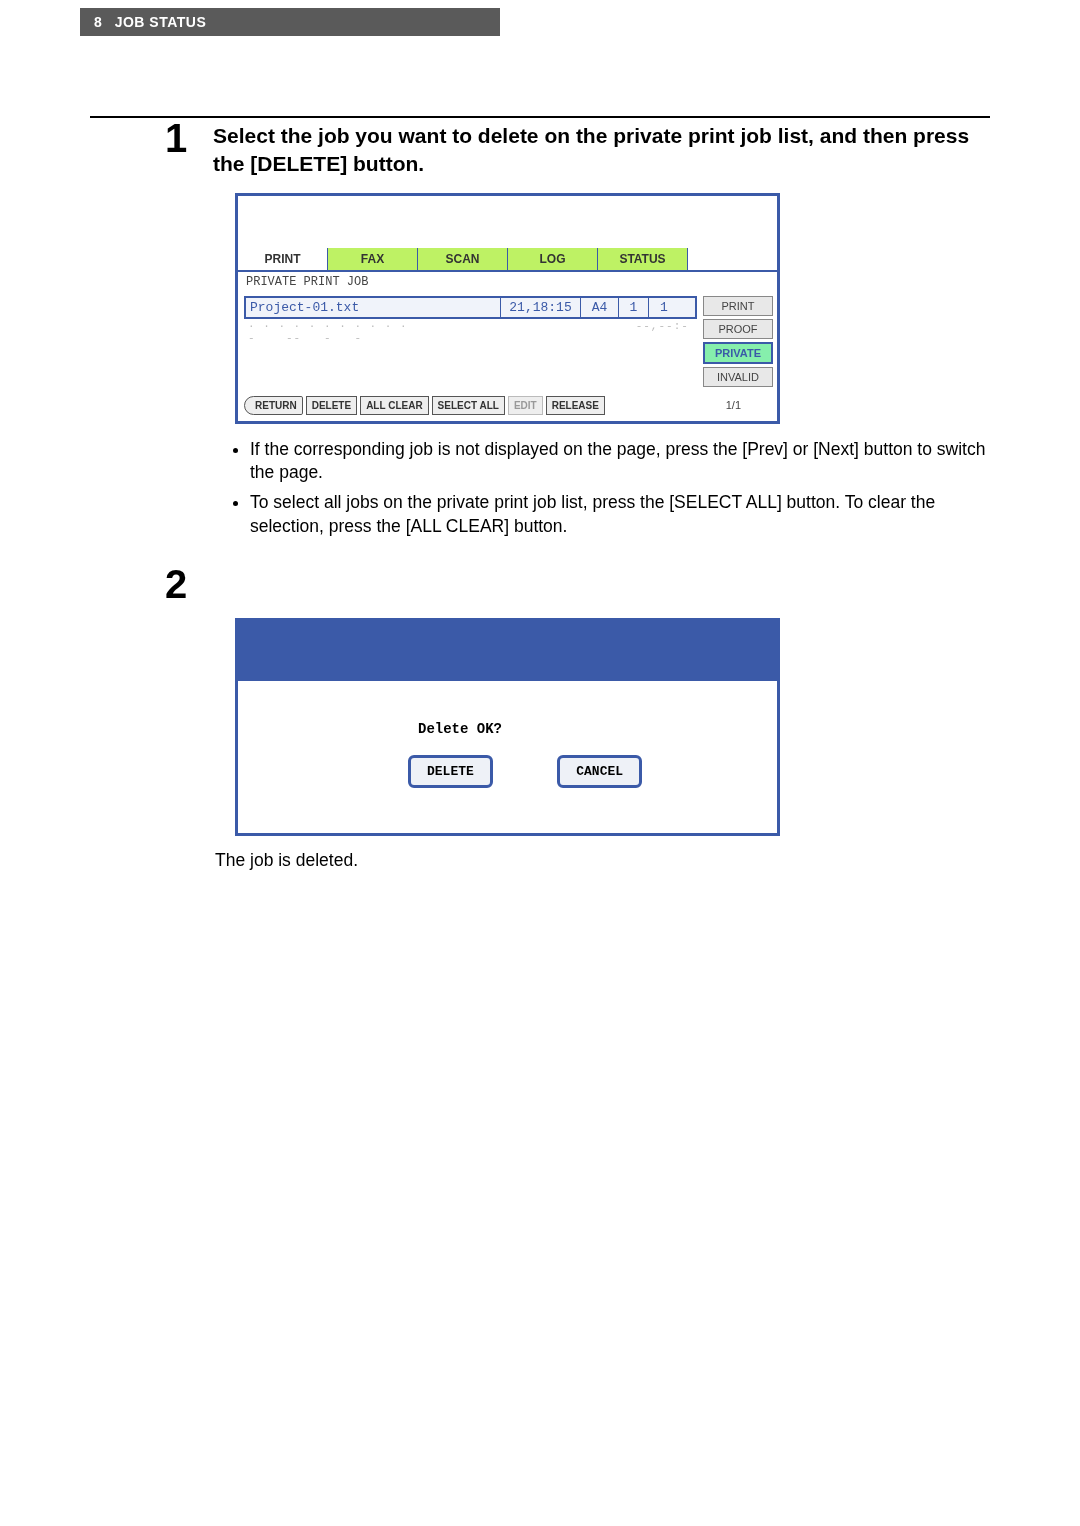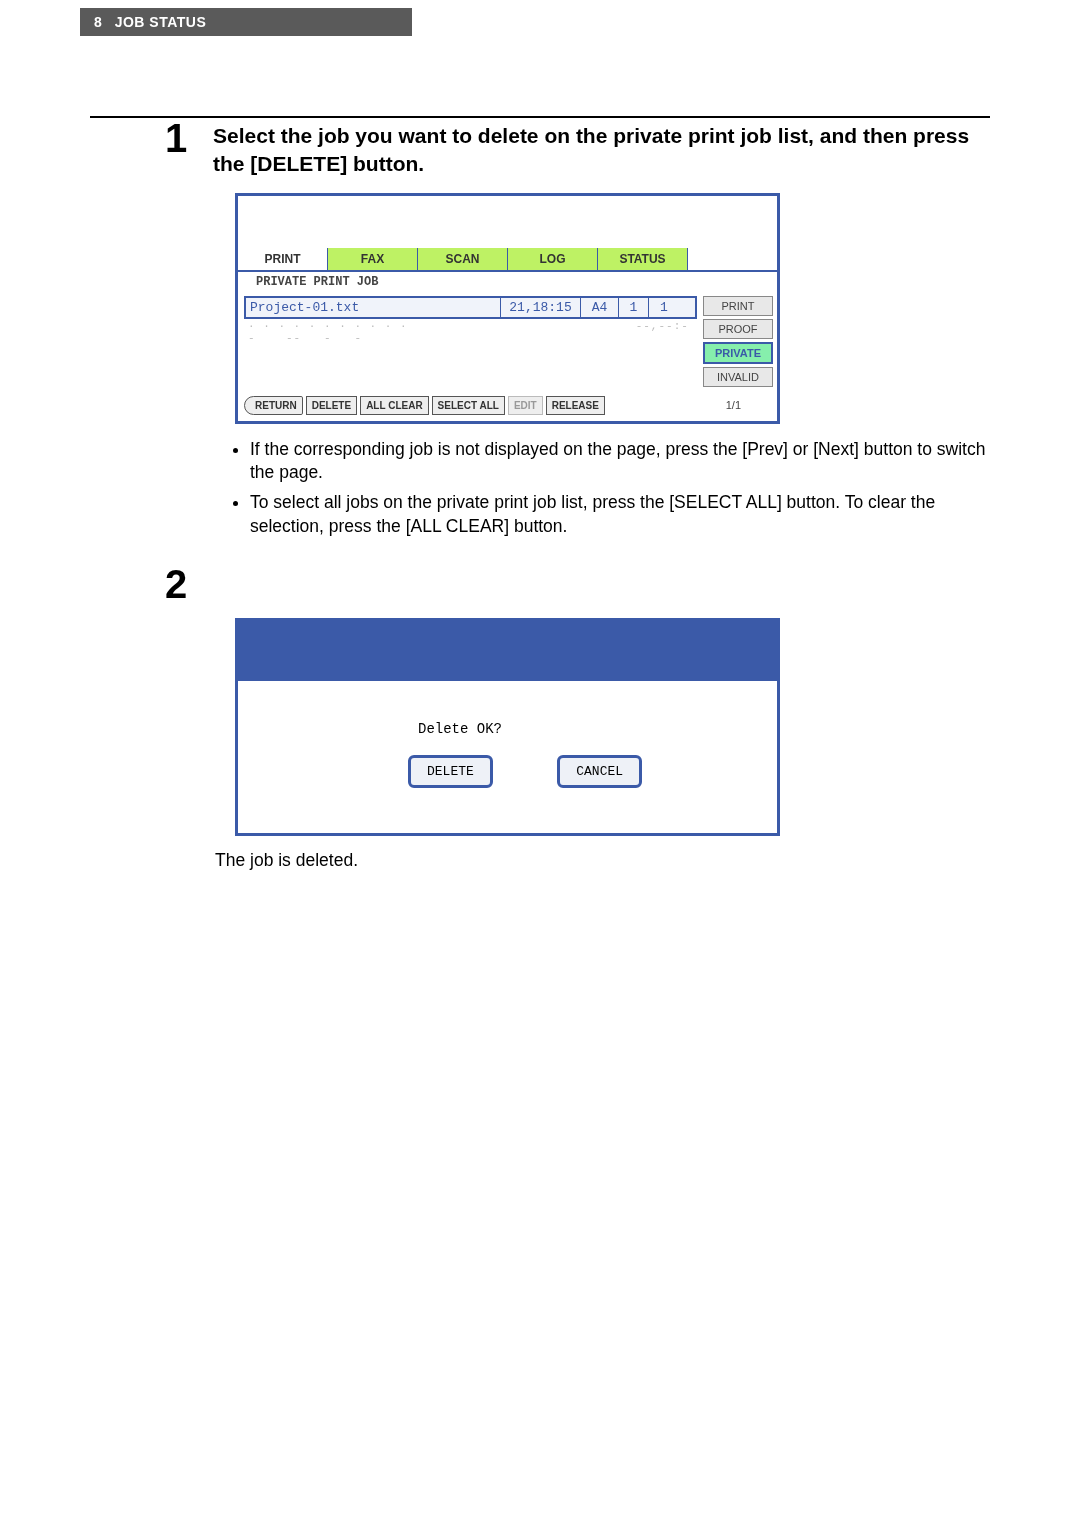--- a/index.html
+++ b/index.html
@@ -1,40 +1,40 @@
 <!DOCTYPE html>
 <html><head>
 <meta charset="utf-8">
 <style>
   * { box-sizing: border-box; margin: 0; padding: 0; }
   body { font-family: Arial, Helvetica, sans-serif; background: #fff; width: 1080px; color: #000; }
   .page { padding: 0 0 40px 0; }
   .header-bar {
     background: #5a5a5a; color: #fff; font-size: 14px; font-weight: bold;
-    padding: 6px 14px; margin: 8px 0 0 80px; width: 332px; letter-spacing: .5px;
+    padding: 6px 14px; margin: 8px 0 0 80px; width: 420px; letter-spacing: .5px;
   }
   .header-bar .chnum { margin-right: 8px; }
   .hr-top { border: none; border-top: 2px solid #000; margin: 80px 90px 0 90px; }
   .section-title { font-size: 28px; font-weight: bold; margin: 28px 0 18px 165px; color:#222;}
   .step { display: flex; margin: 0 90px 10px 165px; }
   .step-num { font-size: 40px; font-weight: bold; width: 48px; flex: 0 0 48px; line-height: 1; }
   .step-text { font-size: 21px; font-weight: bold; line-height: 1.35; padding-top: 4px; }
   .screenshot-wrap { margin: 14px 0 14px 235px; }
   .panel {
     width: 545px; border: 3px solid #3b5aa8; background: #fff;
   }
   .panel-top-gap { height: 52px; }
   .tabs { display: flex; border-bottom: 2px solid #3b5aa8; }
   .tab {
     flex: 0 0 90px; text-align: center; font-size: 12px; font-weight: bold;
     padding: 4px 0; border-right: 1px solid #3b5aa8; background: #bef264; color:#333;
   }
   .tab.active { background: #fff; }
   .tab:last-of-type { border-right: none; flex: 0 0 88px; }
-  .sub-label { font-family: "Courier New", monospace; font-size: 12px; padding: 3px 18px; color:#444;font-weight:bold;}
+  .sub-label { font-family: "Courier New", monospace; font-size: 12px; padding: 3px 8px; color:#444;}
   .list-area { display: flex; }
   .list-main { flex: 1; padding: 4px 6px 8px 6px; }
   .job-row {
     border: 2px solid #3b5aa8; display: flex; font-family: "Courier New", monospace;
     font-size: 13px; color: #3b5aa8; background: #f0f3fa;
   }
   .job-row span { padding: 2px 4px; }
   .job-name { flex: 0 0 255px; border-right: 1px solid #3b5aa8; }
   .job-time { flex: 0 0 80px; border-right: 1px solid #3b5aa8; text-align:center;}
   .job-paper { flex: 0 0 38px; border-right: 1px solid #3b5aa8; text-align:center;}
@@ -48,21 +48,21 @@
   }
   .cat-btn.sel { background:#86efac; border:2px solid #3b5aa8; color:#3b5aa8; font-weight:bold;}
   .bottom-btns { display:flex; align-items:center; padding:2px 6px 6px 6px; gap:3px;}
   .bbtn { font-size:10px; font-weight:bold; text-align:center; padding:3px 5px; border:1px solid #555; background:#eee; color:#333;}
   .bbtn.return { border-radius: 10px 2px 2px 10px; padding-left:10px;}
   .bbtn.dim { color:#999; border-color:#bbb;}
   .page-ind { margin-left:auto; font-size:11px; padding-right:30px; color:#444;}
   ul.notes { list-style: disc; margin: 10px 90px 0 250px; font-size:17.5px; line-height:1.35; }
   ul.notes li { margin-bottom: 6px; }
   .dialog-panel {
-    width: 545px; border: 3px solid #3b5aa8; background:#fff;
+    width: 545px; border: 3px solid #3b5aa8; background:#fff;font-weight:bold;
   }
   .dialog-top { height:60px; background:#3b5aa8; }
   .dialog-body { padding: 40px 0 45px 0; text-align:left;}
   .dialog-msg { font-family:"Courier New",monospace; font-size:14px; margin-left:180px; margin-bottom:18px;}
   .dialog-btns { margin-left:170px;}
   .dlg-btn { display:inline-block; font-family:"Courier New",monospace; font-size:13px;
     padding:6px 16px; border:3px solid #3b5aa8; border-radius:6px; background:#eef1f7; margin-right:60px;}
   .result-text { font-size:17.5px; margin:14px 0 0 215px; }
 </style>
 </head>

